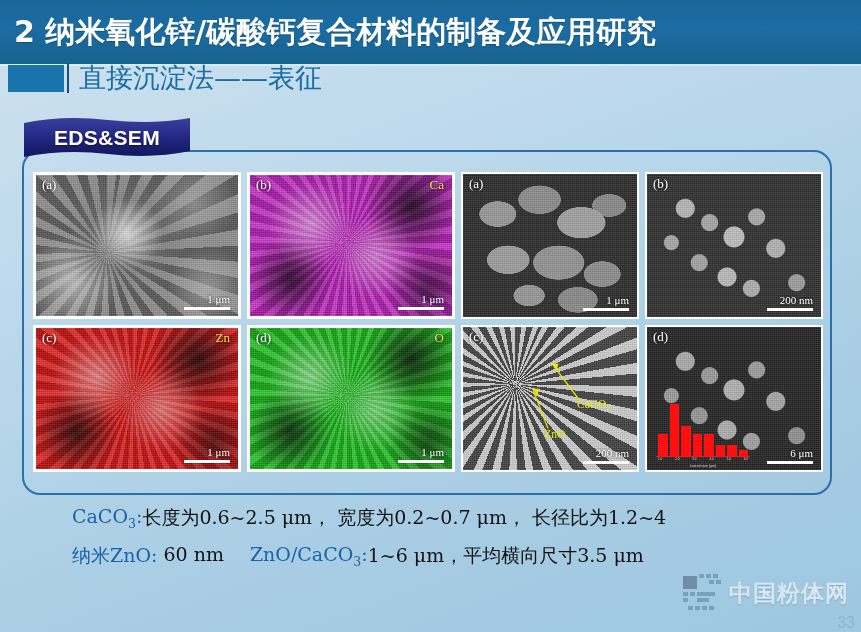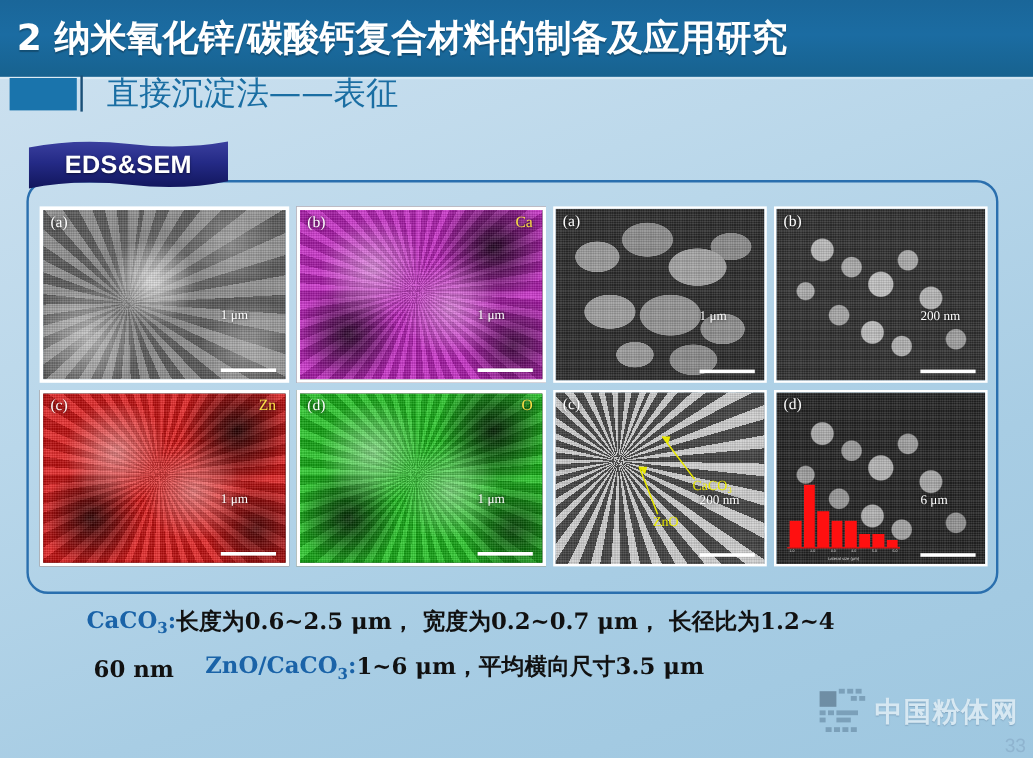--- a/index.html
+++ b/index.html
@@ -27,21 +27,21 @@
 
   .subtitle-row{
     position:absolute;left:0;top:56px;width:861px;height:44px;
     display:flex;align-items:center;
   }
   .sub-bullet{
     width:56px;height:27px;background:#1a74ac;margin-left:8px;flex:0 0 auto;
   }
   .sub-divider{width:2px;height:30px;background:#1a4f77;margin-left:3px;flex:0 0 auto;}
   .subtitle-text{
-    color:#1a6ea3;font-size:27px;margin-left:20px;white-space:nowrap;
+    color:#1a6ea3;font-size:27px;margin-left:10px;white-space:nowrap;
     font-family:"DejaVu Sans","Liberation Sans",sans-serif;
   }
 
   
   .ribbon{
     position:absolute;left:24px;top:117px;width:166px;height:42px;z-index:6;
   }
   .ribbon svg{position:absolute;left:0;top:0;}
   .ribbon .label{
     position:absolute;left:0;top:0;width:166px;height:42px;
@@ -76,21 +76,21 @@
     font-family:"Liberation Serif","DejaVu Serif",serif;z-index:4;
     text-shadow:0 0 3px rgba(0,0,0,.85);
   }
   .elabel{
     position:absolute;right:8px;top:2px;color:#fde047;font-size:13px;
     font-family:"Liberation Serif","DejaVu Serif",serif;z-index:4;
     text-shadow:0 0 3px rgba(0,0,0,.85);
   }
   .scalewrap{
     position:absolute;right:8px;bottom:6px;z-index:4;
-    display:flex;flex-direction:column;align-items:flex-start;gap:36px;
+    display:flex;flex-direction:column;align-items:flex-end;
   }
   .scalewrap .txt{
     color:#fff;font-size:11px;line-height:12px;
     font-family:"Liberation Serif","DejaVu Serif",serif;
     text-shadow:0 0 3px rgba(0,0,0,.9);white-space:nowrap;
   }
   .scalewrap .bar{height:3px;background:#fff;width:46px;margin-top:2px;}
 
   
   .tex{position:absolute;inset:0;}
@@ -177,22 +177,22 @@
     position:absolute;left:0;right:0;bottom:-2px;text-align:center;
     color:#d8d8d8;font-size:3.5px;font-family:"Liberation Sans",sans-serif;
   }
 
   
   .bottom{
     position:absolute;left:0;top:505px;width:861px;
     font-family:"DejaVu Serif","Liberation Serif",serif;
   }
   .bline{
-    display:flex;align-items:flex-end;white-space:nowrap;
-    font-size:19px;font-weight:bold;color:#111111;
+    display:flex;align-items:flex-start;white-space:nowrap;
+    font-size:19px;font-weight:normal;color:#111111;
     padding-left:72px;margin-bottom:12px;
   }
   .bline.l2{padding-left:72px;}
   .blue{color:#1a63a8;}
   .gap{display:inline-block;width:26px;}
   sub{font-size:.66em;vertical-align:sub;}
 
   
   .watermark{
     position:absolute;right:12px;bottom:20px;display:flex;align-items:center;
@@ -369,20 +369,21 @@
 
     </div>
   </div>
 
   <div class="bottom">
     <div class="bline">
       <span class="blue"><span>CaCO</span><sub>3</sub><span>:</span></span>
       <span> 长度为0.6~2.5 μm， 宽度为0.2~0.7 μm， 长径比为1.2~4</span>
     </div>
     <div class="bline l2">
+      <span class="blue">纳米ZnO:</span>
       <span style="margin-left:6px;">60 nm</span>
       <span class="gap"></span>
       <span class="blue"><span>ZnO/CaCO</span><sub>3</sub><span>:</span></span>
       <span> 1~6 μm，平均横向尺寸3.5 μm</span>
     </div>
   </div>
 
   <div class="watermark">
     <div class="wm-mark">
       <div class="pix" style="left:0;top:2px;width:14px;height:13px;background:#2e4256;"></div>

